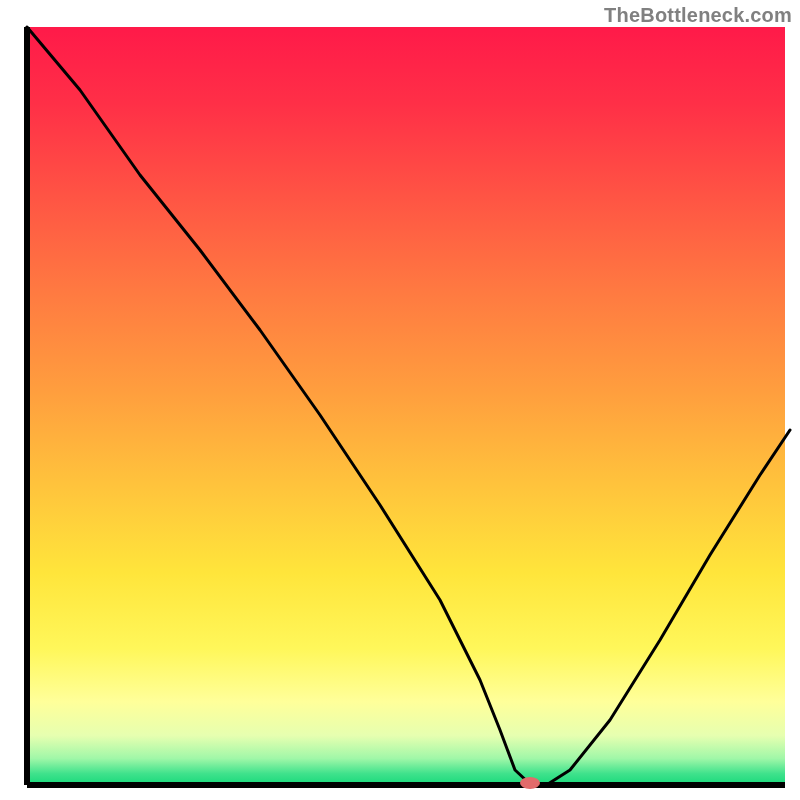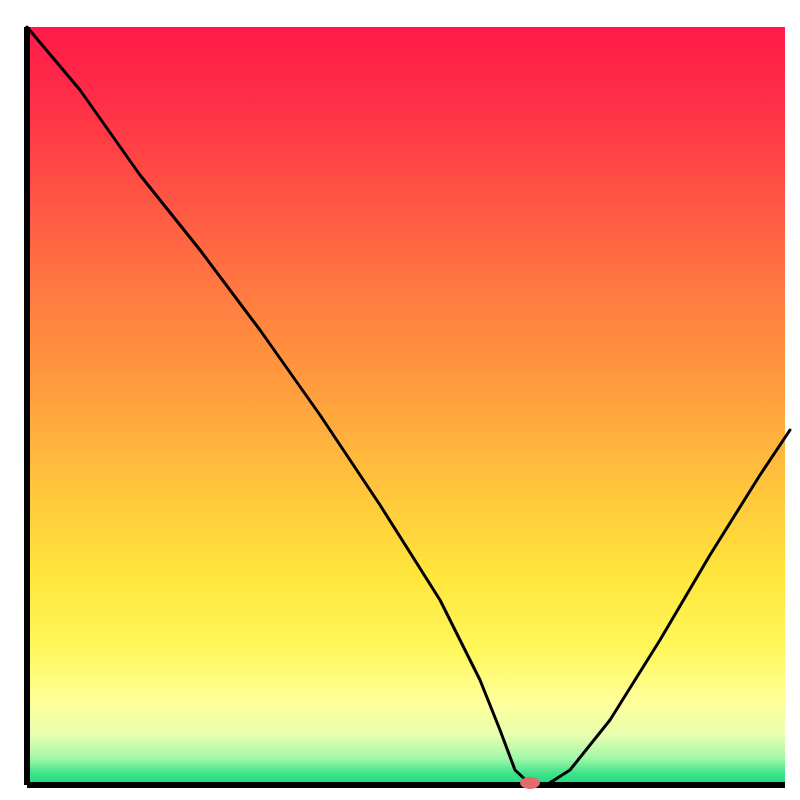--- a/index.html
+++ b/index.html
@@ -27,20 +27,21 @@
     z-index: 20;
   }
   svg {
     display: block;
   }
 </style>
 </head>
 <body>
 
 <div class="chart-wrap">
+  <div class="watermark">TheBottleneck.com</div>
   <svg id="chart-svg" width="800" height="800" viewBox="0 0 800 800">
       <defs>
         <linearGradient id="bg-grad" x1="0" y1="0" x2="0" y2="1">
           <stop offset="0%" stop-color="#ff1a49"></stop>
           <stop offset="10%" stop-color="#ff2f47"></stop>
           <stop offset="22%" stop-color="#ff5344"></stop>
           <stop offset="35%" stop-color="#ff7a41"></stop>
           <stop offset="48%" stop-color="#ff9e3e"></stop>
           <stop offset="60%" stop-color="#ffc23c"></stop>
           <stop offset="72%" stop-color="#ffe53b"></stop>

